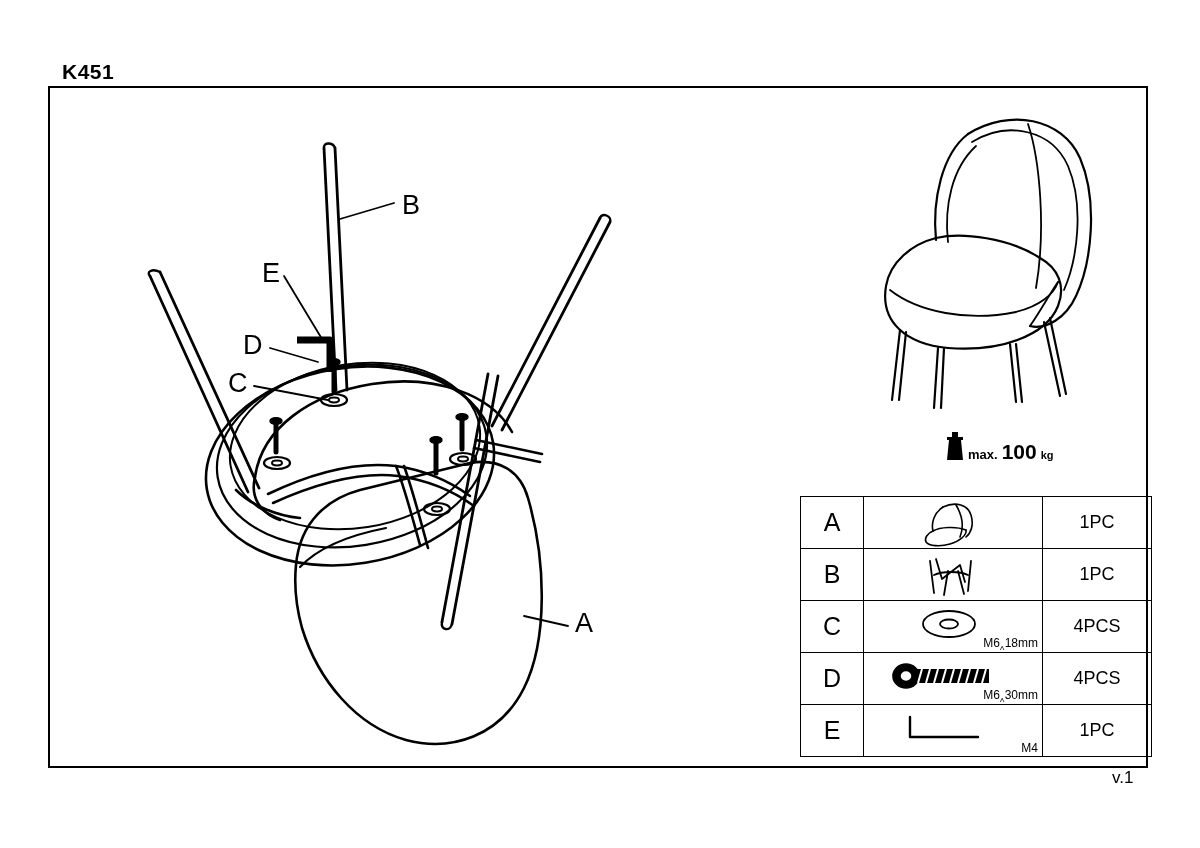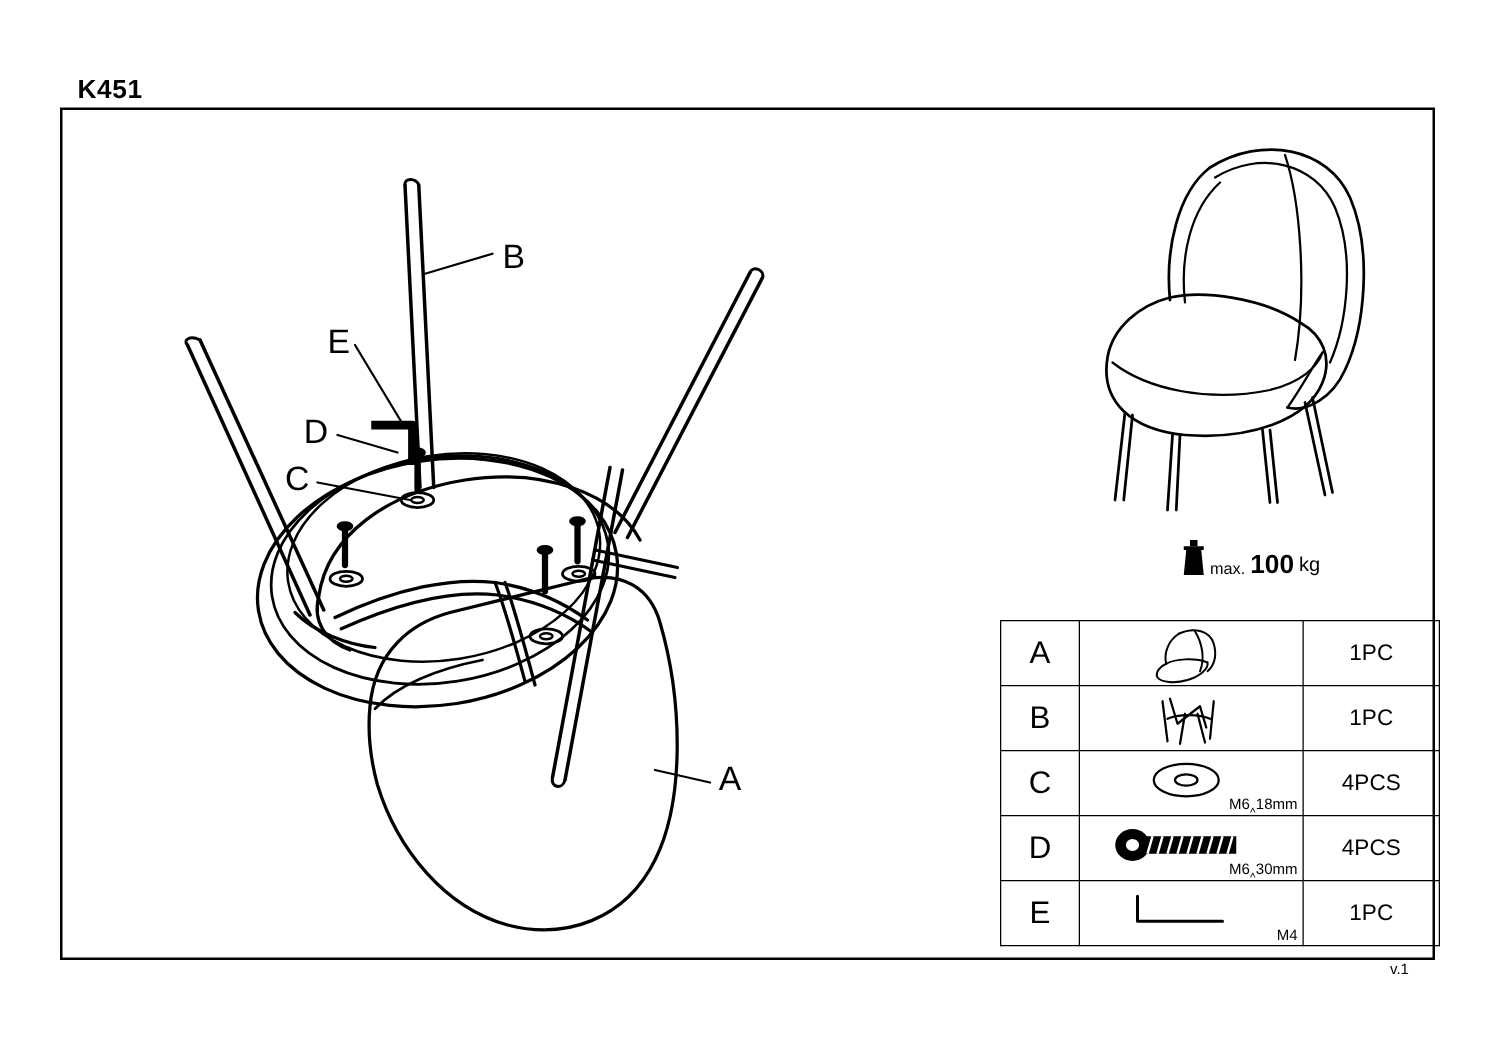--- a/index.html
+++ b/index.html
@@ -62,32 +62,32 @@
   #weight-block {
     position: absolute;
     left: 946px;
     top: 432px;
     display: flex;
     align-items: flex-end;
     gap: 4px;
   }
   #weight-block .wt-max {
     font-size: 13px;
-    font-weight: normal;
+    font-weight: bold;
     line-height: 1;
     padding-bottom: 1px;
   }
   #weight-block .wt-num {
     font-size: 21px;
     font-weight: bold;
     line-height: 1;
   }
   #weight-block .wt-unit {
-    font-size: 16px;
-    font-weight: normal;
+    font-size: 11px;
+    font-weight: bold;
     line-height: 1;
     padding-bottom: 1px;
   }
 
   
   #parts-table {
     position: absolute;
     left: 800px;
     top: 496px;
     width: 348px;
@@ -124,21 +124,21 @@
   .pic-wrap {
     width: 100%;
     height: 51px;
     display: block;
   }
   
   #version {
     position: absolute;
     left: 1112px;
     top: 768px;
-    font-size: 12px;
+    font-size: 17px;
   }
 </style>
 </head>
 <body>
 
 <div id="sheet">
 
   <div id="model-code">K451</div>
 
   <div id="main-frame"></div>

